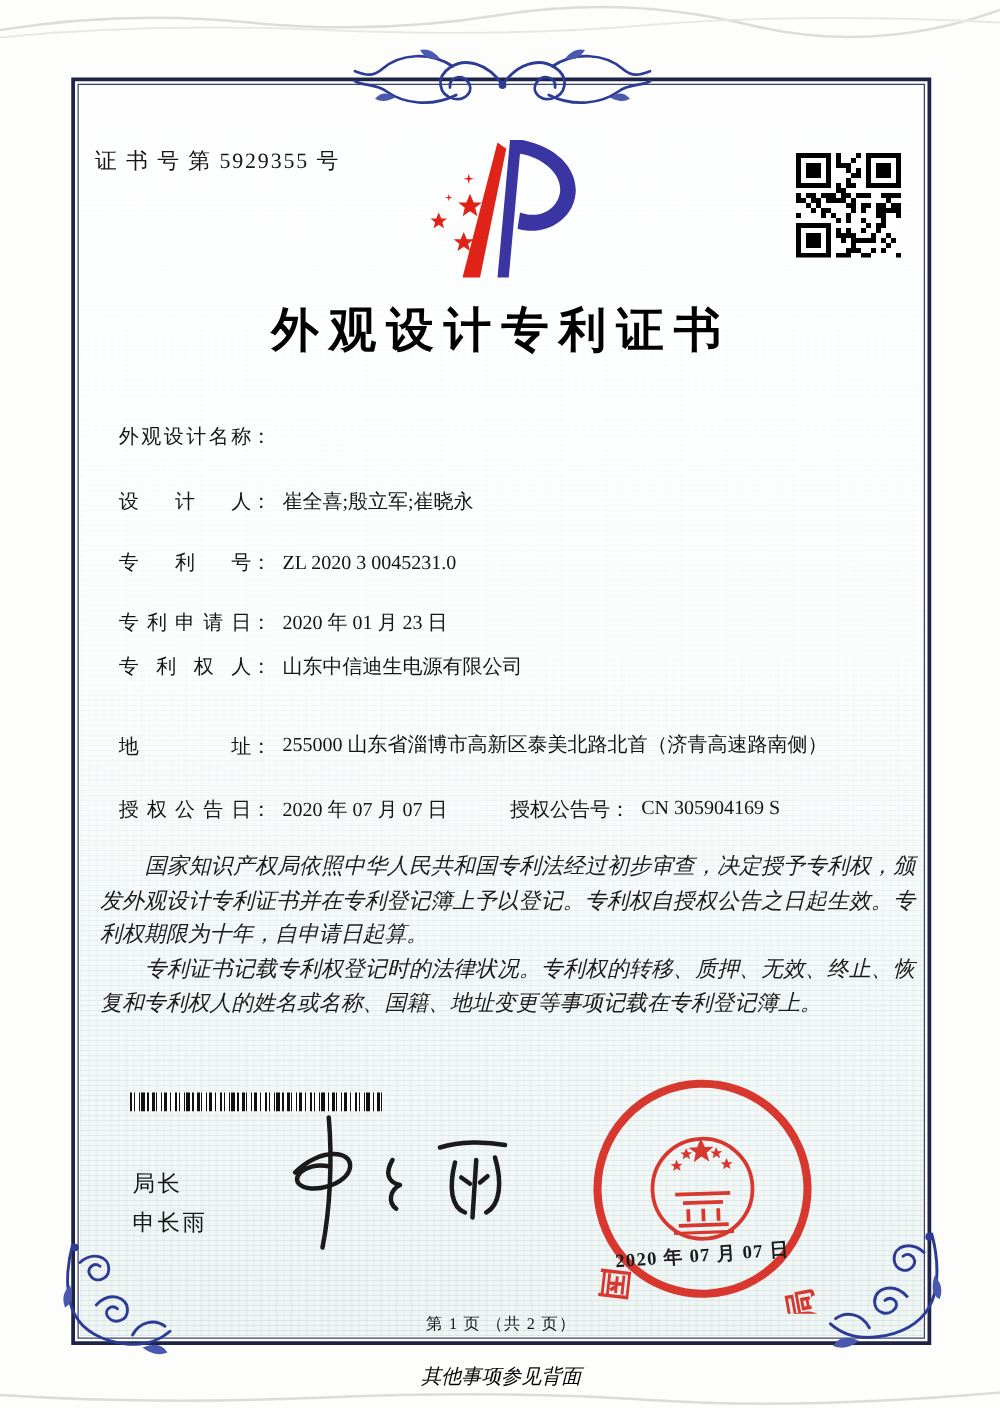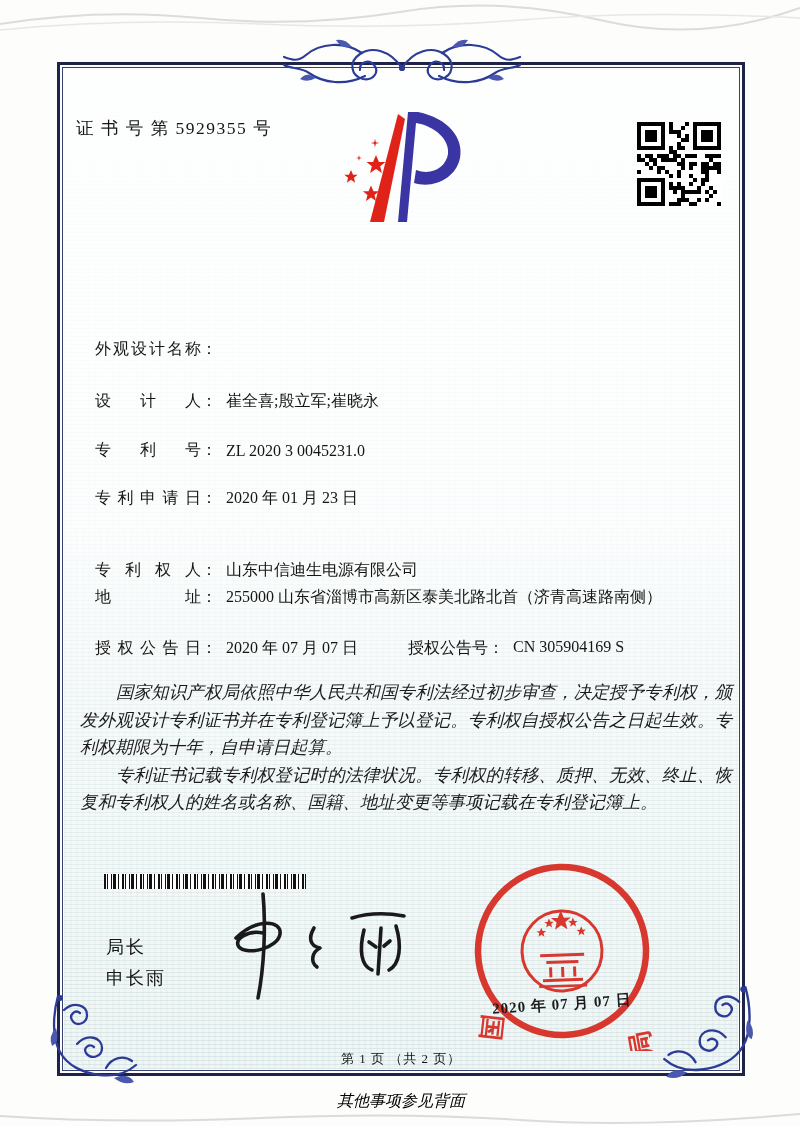--- a/index.html
+++ b/index.html
@@ -227,41 +227,42 @@
           <rect x="8" y="20" width="1" height="1"></rect>
           <rect x="9" y="20" width="1" height="1"></rect>
           <rect x="10" y="20" width="1" height="1"></rect>
           <rect x="13" y="20" width="1" height="1"></rect>
           <rect x="14" y="20" width="1" height="1"></rect>
           <rect x="20" y="20" width="1" height="1"></rect>
         </g>
     </svg>
   </div>
 
+  <div class="abs title">外观设计专利证书</div>
 
   <div class="abs row" style="top:339px">
     <span class="flabel">外观设计名称</span>
       <span class="colon">：</span>
   </div>
   <div class="abs row" style="top:391px">
     <span class="flabel">设计人</span>
       <span class="colon">：</span>
     <span class="fvalue">崔全喜;殷立军;崔晓永</span>
   </div>
   <div class="abs row" style="top:440px">
     <span class="flabel">专利号</span>
       <span class="colon">：</span>
     <span class="fvalue">ZL 2020 3 0045231.0</span>
   </div>
   <div class="abs row" style="top:488px">
     <span class="flabel">专利申请日</span>
       <span class="colon">：</span>
     <span class="fvalue">2020 年 01 月 23 日</span>
   </div>
-  <div class="abs row" style="top:560px">
+  <div class="abs row" style="top:523px">
     <span class="flabel">专利权人</span>
       <span class="colon">：</span>
     <span class="fvalue">山东中信迪生电源有限公司</span>
   </div>
   <div class="abs row addr" style="top:584px">
     <span class="flabel">地址</span>
       <span class="colon">：</span>
     <span class="fvalue">255000 山东省淄博市高新区泰美北路北首（济青高速路南侧）</span>
   </div>
 

